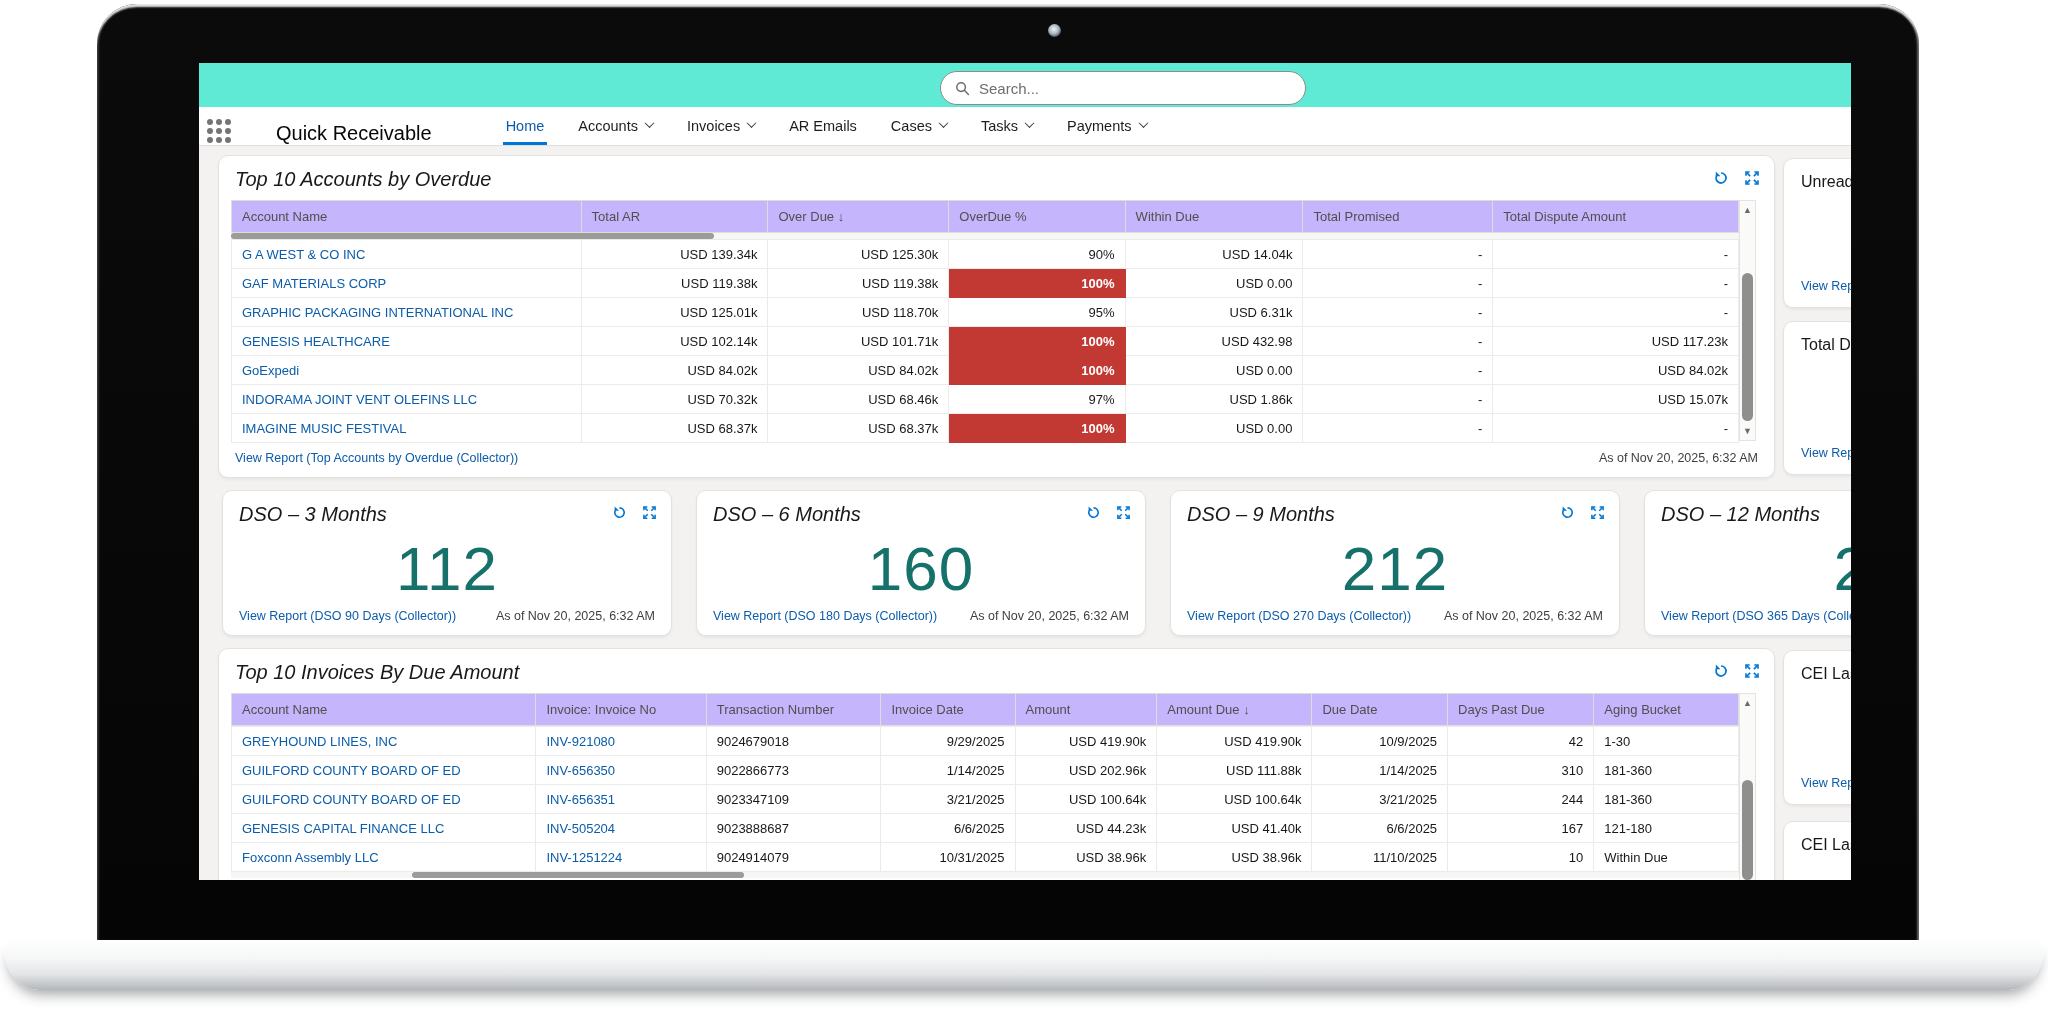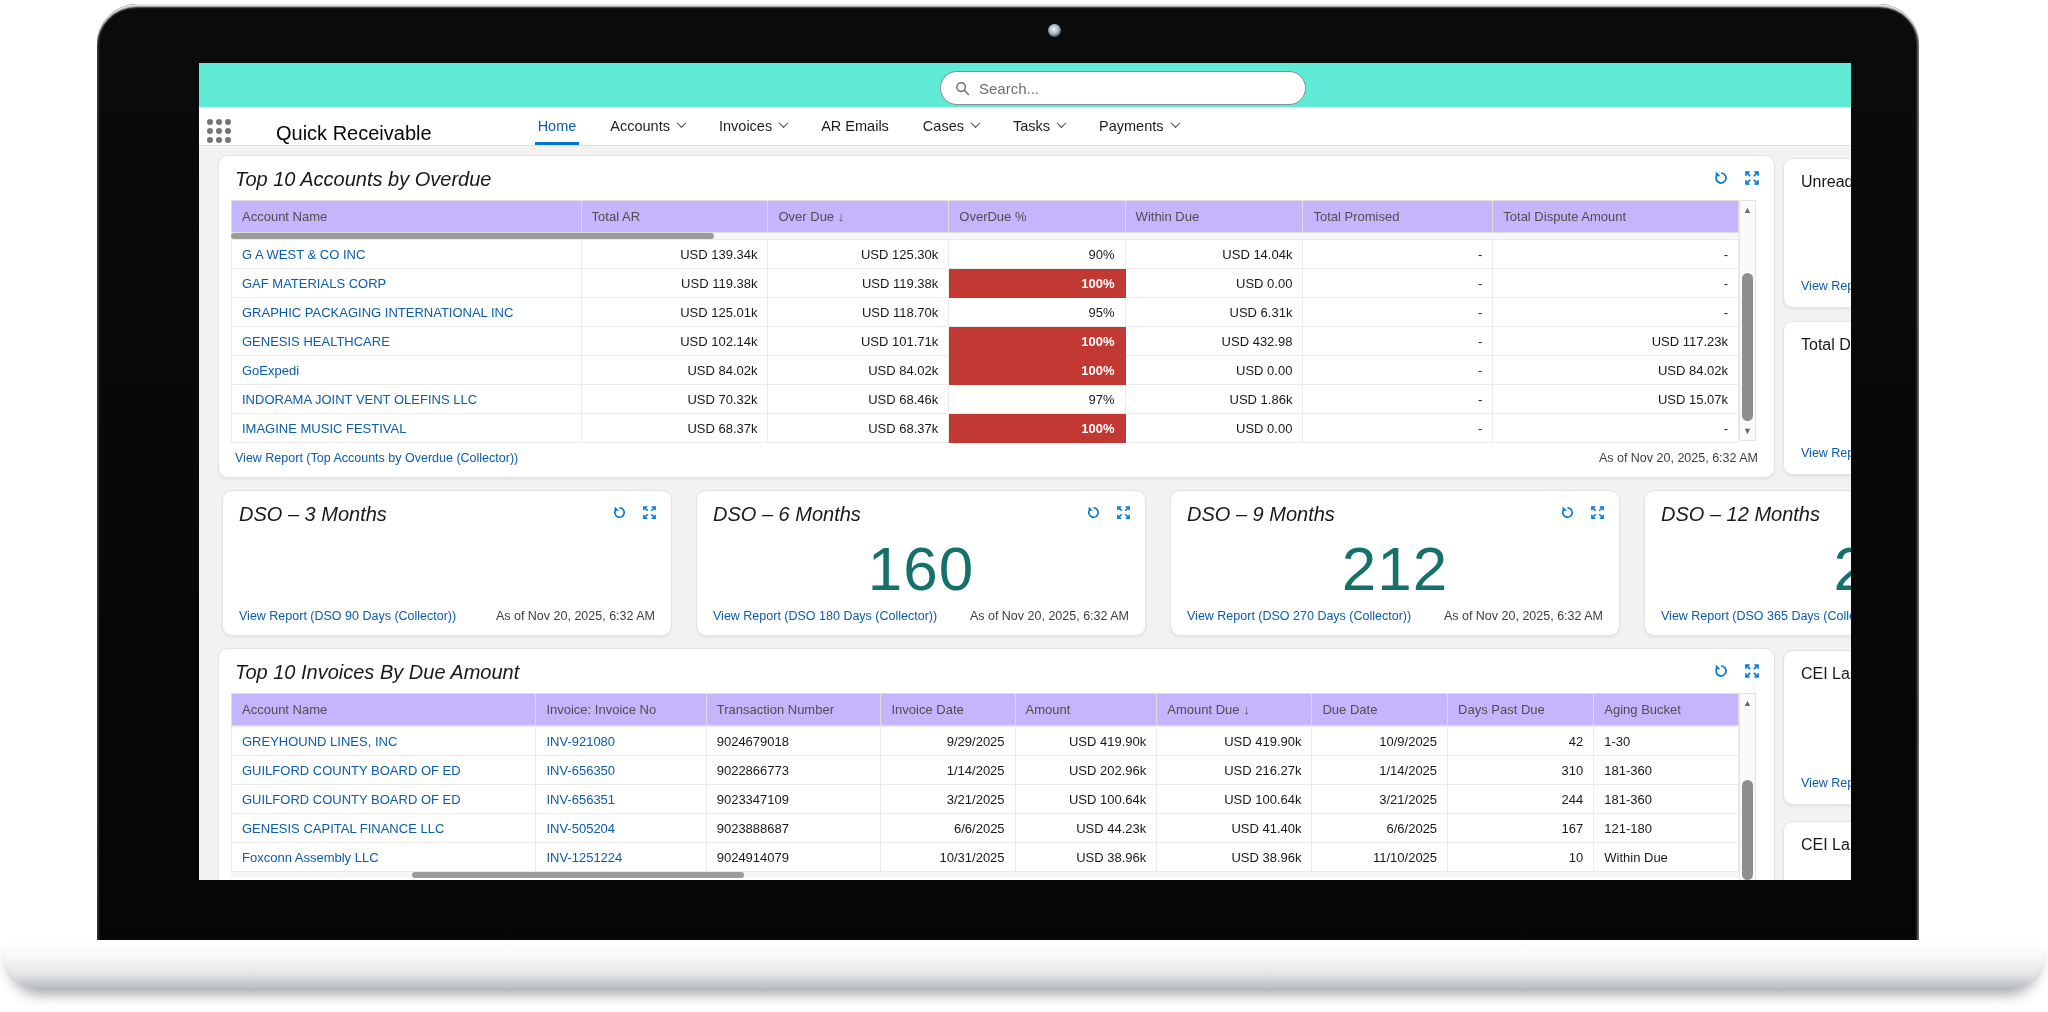--- a/index.html
+++ b/index.html
@@ -25,21 +25,21 @@
   .g-header { position:absolute; left:0; top:0; width:100%; height:44px; background:#5eead4; }
   .searchbox { position:absolute; left:741px; top:8px; width:366px; height:34px; background:#fff;
                border:1px solid #8c8c8c; border-radius:17px; display:flex; align-items:center;
                gap:9px; padding:0 14px; color:#6f6e6c; font-size:15px; }
 
   .navbar { position:absolute; left:0; top:44px; width:100%; height:39px; background:#fff;
             border-bottom:1px solid #e1dfde; display:flex; align-items:flex-end; padding-left:8px;gap:28px; }
   .waffle { display:grid; grid-template-columns:repeat(3,8px); grid-auto-rows:8px; gap:1px; margin-right:15px; cursor:pointer; }
   .waffle i { width:6px; height:6px; border-radius:50%; background:#747474; }
   .appname { font-size:20px; color:#080707; margin-right:46px; white-space:nowrap; }
-  .tabs { display:flex; gap:34px; height:100%; align-items:center;margin-left:32px; }
+  .tabs { display:flex; gap:34px; height:100%; align-items:center; }
   .tab { position:relative; height:100%; display:flex; align-items:center; gap:8px;
          font-size:14.5px; color:#1d1d1f; cursor:pointer; white-space:nowrap; }
   .tab.active { color:#0b5cab; }
   .tab.active::after { content:""; position:absolute; left:-3px; right:-3px; bottom:0; height:3px; background:#0176d3; }
   .chev { width:7px; height:7px; border-right:1.6px solid #3f3f41; border-bottom:1.6px solid #3f3f41;
           transform:rotate(45deg) translate(-1px,-1px); margin-top:-3px; }
 
   .content { position:absolute; left:0; top:83px; width:100%; height:734px; background:#f3f2f1; }
 
   .card { position:absolute; background:#fff; border:1px solid #e2e2e1; border-radius:10px;
@@ -299,20 +299,21 @@
           </svg>
         <svg width="15" height="15" viewBox="0 0 24 24" stroke="#0176d3" stroke-width="2.4" fill="none">
             <path d="M3 8.5V3h5.5"></path>
             <path d="M15.5 3H21v5.5"></path>
             <path d="M21 15.5V21h-5.5"></path>
             <path d="M8.5 21H3v-5.5"></path>
             <path d="M4 4l5.2 5.2M20 4l-5.2 5.2M20 20l-5.2-5.2M4 20l5.2-5.2"></path>
           </svg>
       </div>
     </div>
+    <div class="metric">112</div>
     <div class="card-foot">
       <a class="vr-link">View Report (DSO 90 Days (Collector))</a>
       <span class="asof">As of Nov 20, 2025, 6:32 AM</span>
     </div>
   </div>
 
   <div class="card" id="dso2">
     <div class="card-head">
       <div class="card-title">DSO – 6 Months</div>
       <div class="card-icons">
@@ -438,21 +439,21 @@
                 <td class="num">10/9/2025</td>
                 <td class="num">42</td>
                 <td>1-30</td>
               </tr>
               <tr>
                 <td><a class="cell-link">GUILFORD COUNTY BOARD OF ED</a></td>
                 <td><a class="cell-link">INV-656350</a></td>
                 <td>9022866773</td>
                 <td class="num">1/14/2025</td>
                 <td class="num">USD 202.96k</td>
-                <td class="num">USD 216.27k</td>
+                <td class="num">USD 111.88k</td>
                 <td class="num">1/14/2025</td>
                 <td class="num">310</td>
                 <td>181-360</td>
               </tr>
               <tr>
                 <td><a class="cell-link">GUILFORD COUNTY BOARD OF ED</a></td>
                 <td><a class="cell-link">INV-656351</a></td>
                 <td>9023347109</td>
                 <td class="num">3/21/2025</td>
                 <td class="num">USD 100.64k</td>

